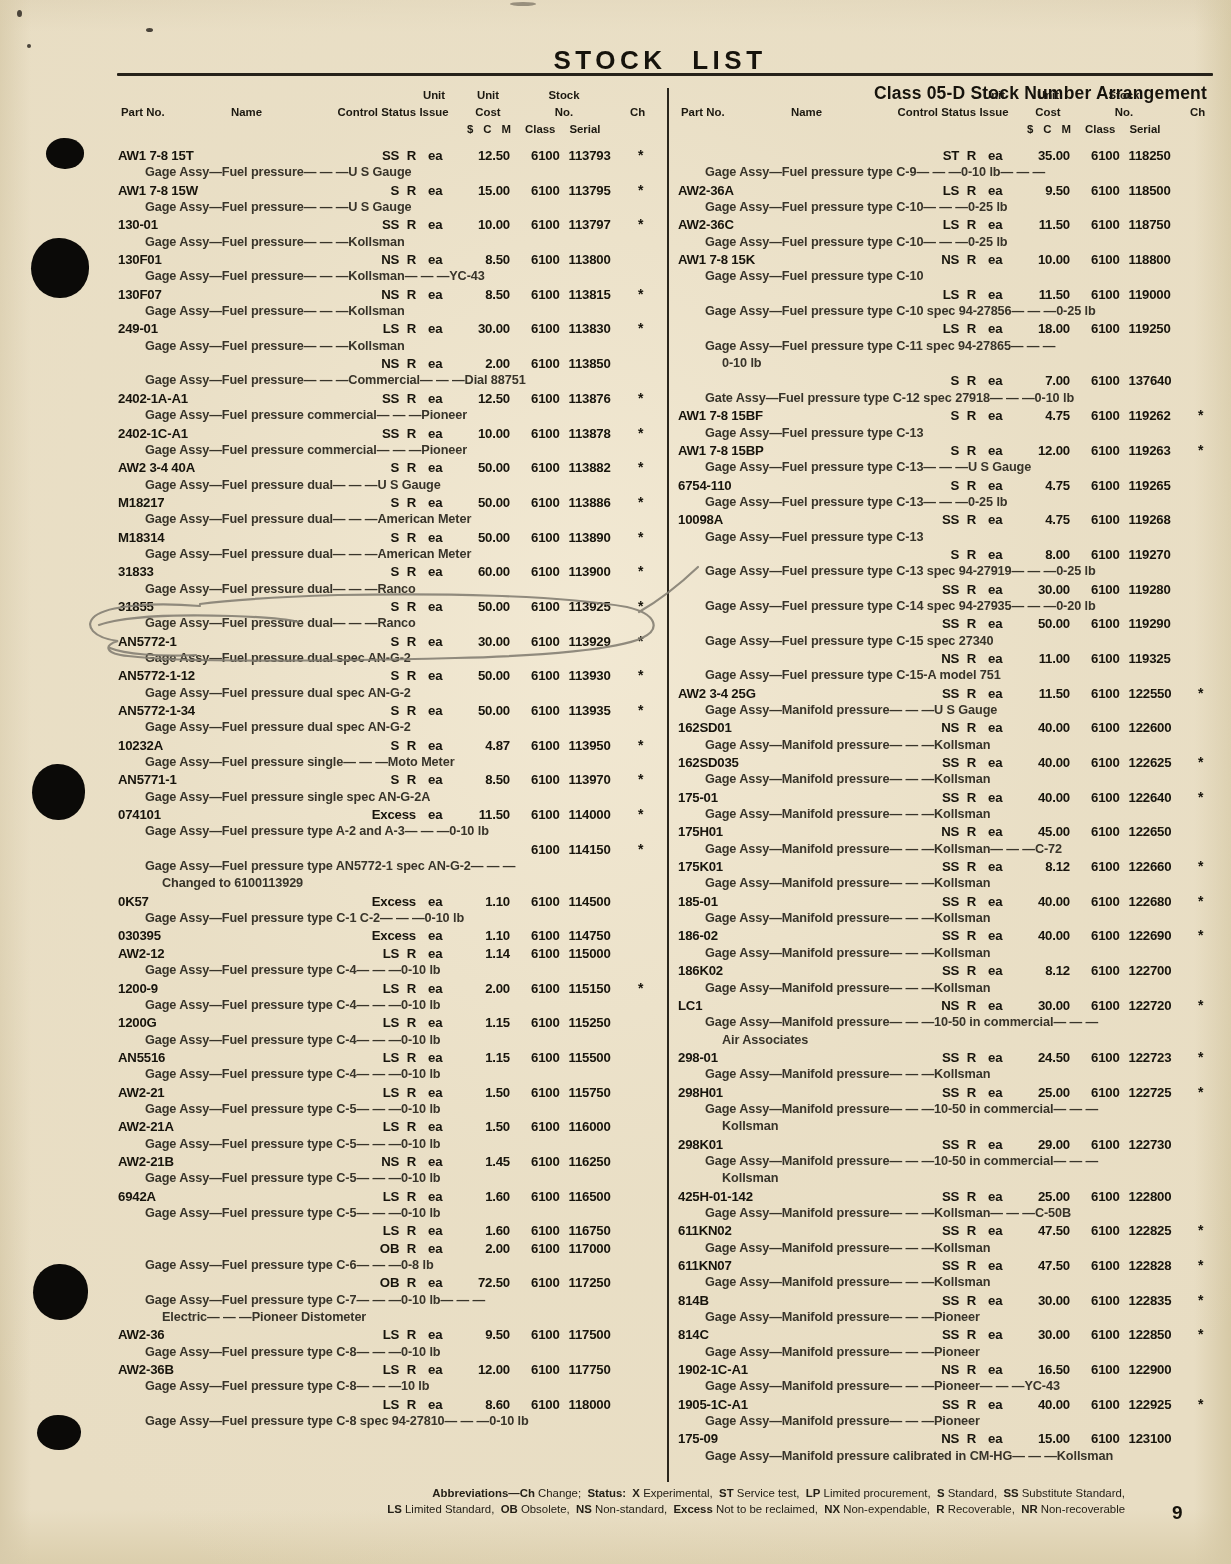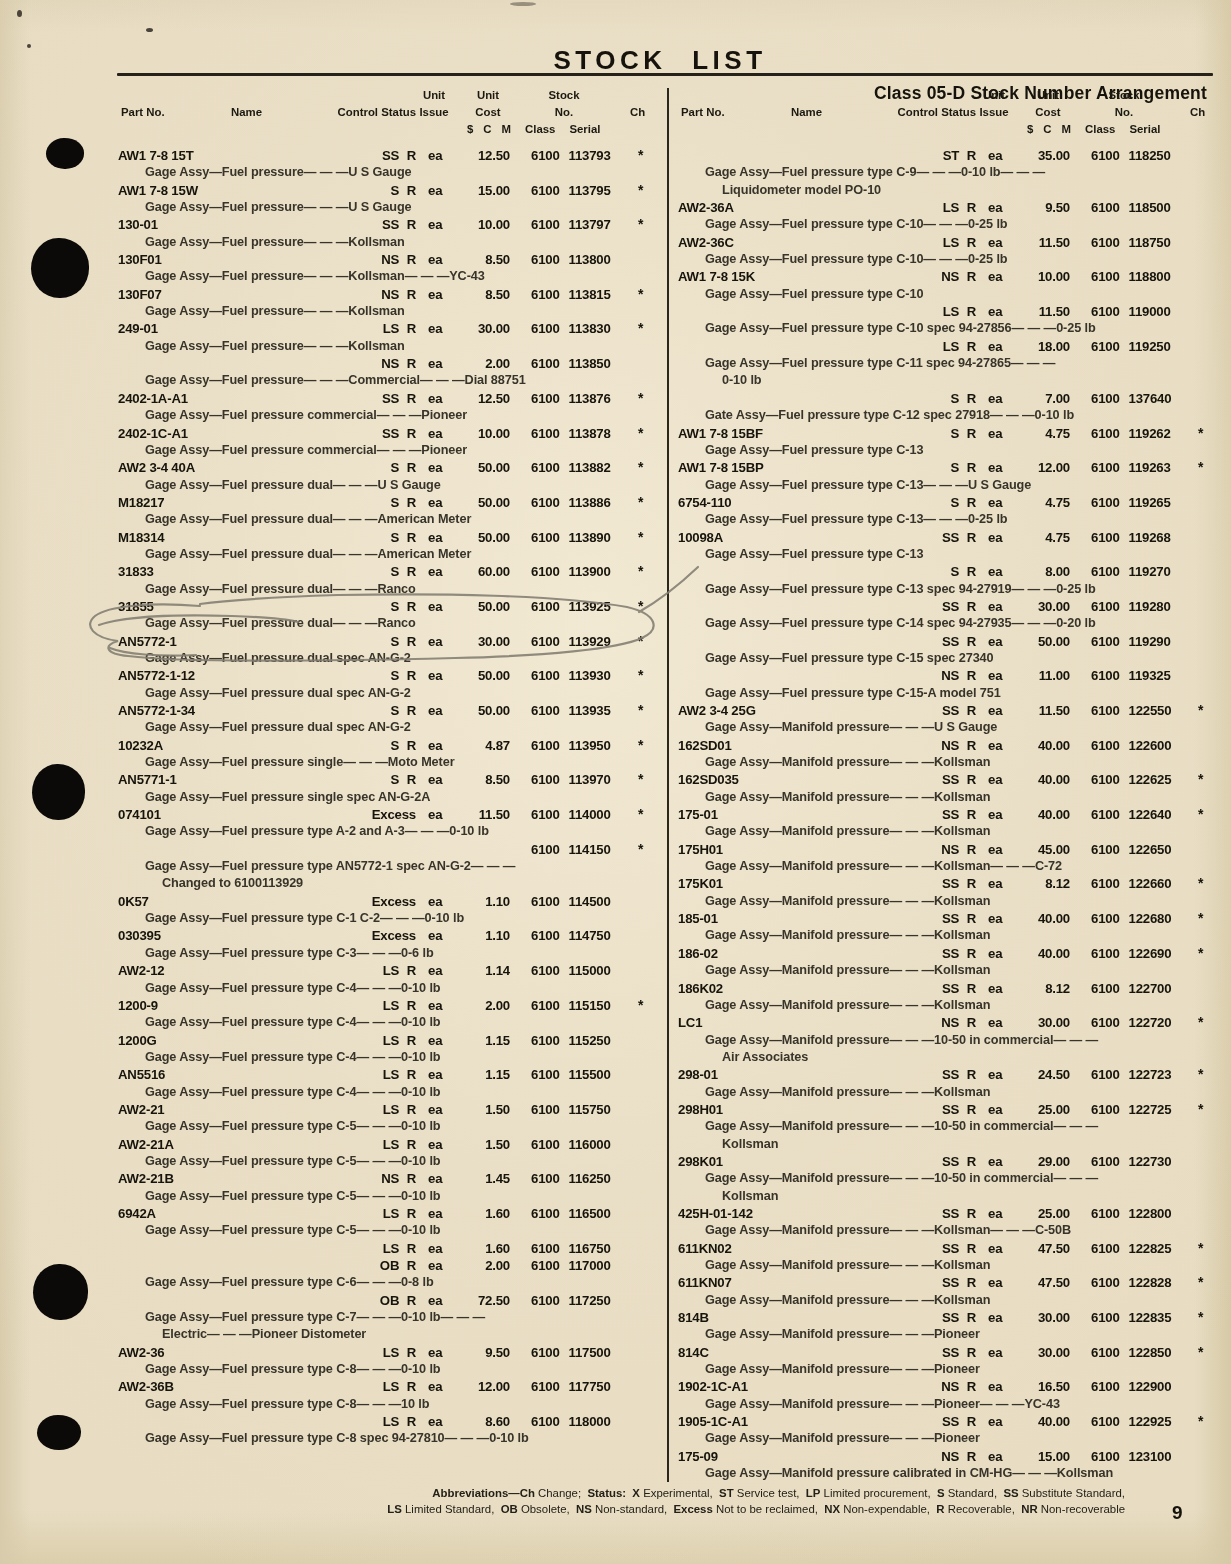--- a/index.html
+++ b/index.html
@@ -326,21 +326,20 @@
     </div>
     <div class="entry">
       <div class="l1">
         <span class="part">030395</span>
         <span class="status">Excess</span>
         <span class="issue">ea</span>
         <span class="cost">1.10</span>
         <span class="stock"><span class="cls">6100</span><span class="ser">114750</span></span>
         <span class="ch"></span>
       </div>
-      <div class="desc">Gage Assy—Fuel pressure type C-3— — —0-6 lb</div>
     </div>
     <div class="entry">
       <div class="l1">
         <span class="part">AW2-12</span>
         <span class="status">LS R</span>
         <span class="issue">ea</span>
         <span class="cost">1.14</span>
         <span class="stock"><span class="cls">6100</span><span class="ser">115000</span></span>
         <span class="ch"></span>
       </div>
@@ -494,21 +493,20 @@
     <div class="entry">
       <div class="l1">
         <span class="part"></span>
         <span class="status">ST R</span>
         <span class="issue">ea</span>
         <span class="cost">35.00</span>
         <span class="stock"><span class="cls">6100</span><span class="ser">118250</span></span>
         <span class="ch"></span>
       </div>
       <div class="desc">Gage Assy—Fuel pressure type C-9— — —0-10 lb— — —</div>
-      <div class="desc cont">Liquidometer model PO-10</div>
     </div>
     <div class="entry">
       <div class="l1">
         <span class="part">AW2-36A</span>
         <span class="status">LS R</span>
         <span class="issue">ea</span>
         <span class="cost">9.50</span>
         <span class="stock"><span class="cls">6100</span><span class="ser">118500</span></span>
         <span class="ch"></span>
       </div>

